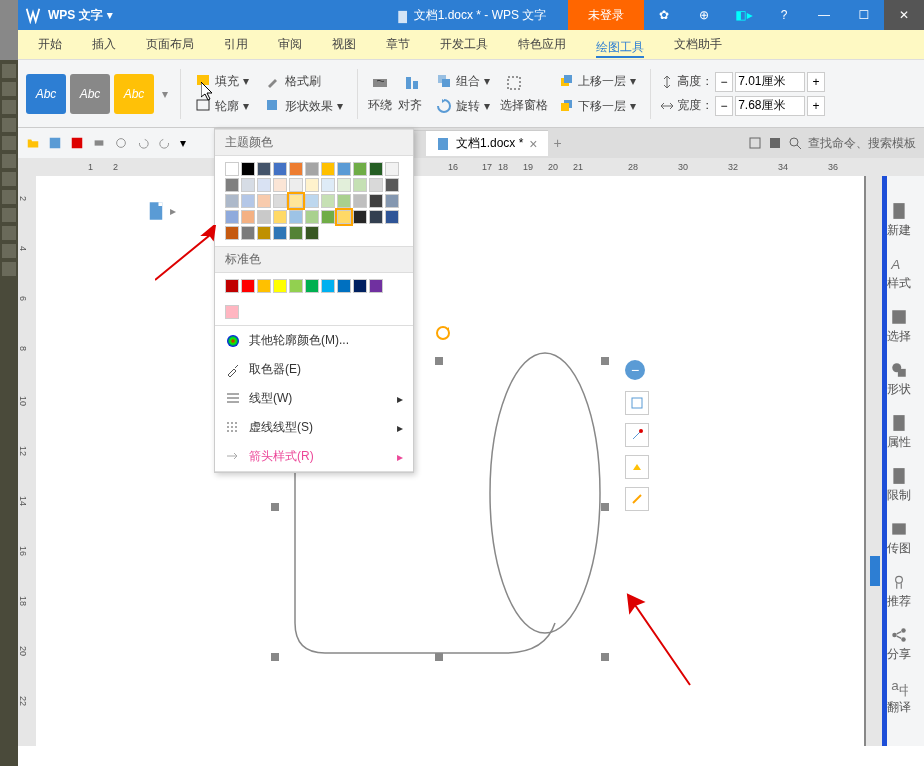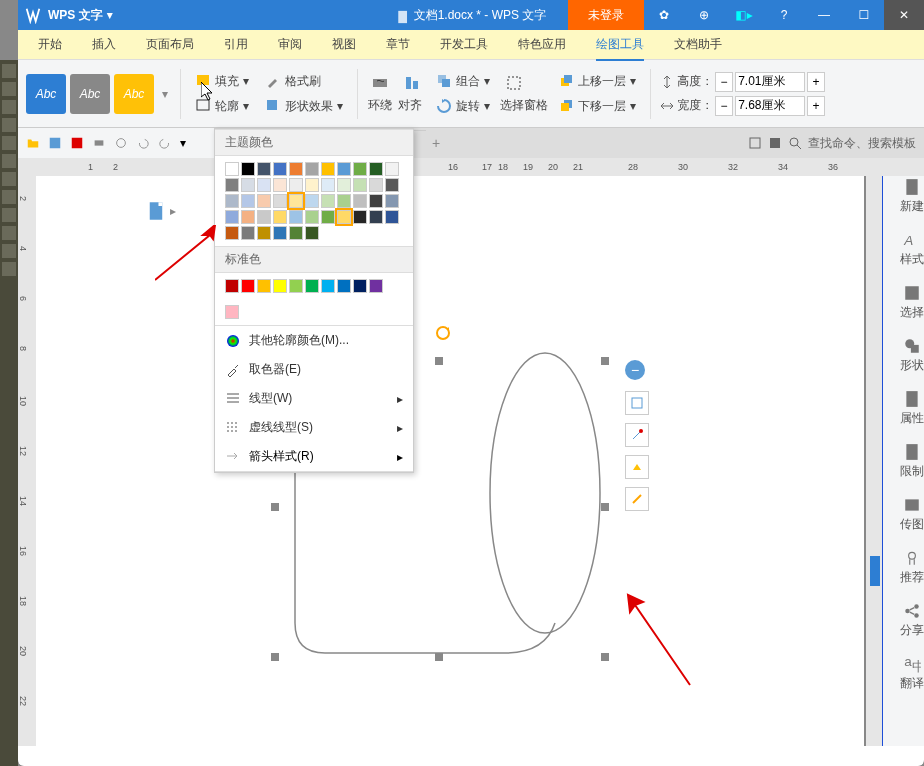--- a/index.html
+++ b/index.html
@@ -1,31 +1,31 @@
 <!DOCTYPE html>
 <html><head>
 <meta charset="utf-8">
 <style>
 *{box-sizing:border-box;margin:0;padding:0;font-family:"Microsoft YaHei",sans-serif;font-size:12px;}
 body{background:#888;width:924px;height:766px;overflow:hidden;position:relative;}
 .lb{position:absolute;left:0;top:60px;width:18px;height:706px;background:#4a4a3a;z-index:1;}
 .lb div{margin:4px 2px;width:14px;height:14px;background:#6a6a5a;}
-.main{position:absolute;left:18px;top:0;width:906px;height:766px;background:#fff;border-radius:6px;}
+.main{position:absolute;left:18px;top:0;width:906px;height:766px;background:#fff;}
 .titlebar{height:30px;background:#2d7ed3;color:#fff;display:flex;align-items:center;position:relative;}
 .logo{width:18px;height:18px;margin:0 6px;display:flex;align-items:center;}
 .logo svg{stroke:#fff;fill:none;stroke-width:2;}
 .apptitle{font-weight:bold;}
 .doctitle{position:absolute;left:50%;transform:translateX(-50%);display:flex;align-items:flex-end;gap:4px;}
 .doctitle svg{fill:#fff;}
 .tctrl{margin-left:auto;display:flex;height:100%;}
 .tbtn{width:40px;display:flex;align-items:center;justify-content:center;color:#fff;}
 .login{background:#ff6600;width:76px;}
 .closex{background:#555;}
 .menubar{height:30px;background:#fef9c3;border-bottom:1px solid #ddd;display:flex;align-items:center;padding:0 20px;gap:30px;color:#444;}
-.menubar .act{color:#2d7ed3;border-bottom:2px solid #2d7ed3;padding-bottom:6px;margin-bottom:-8px;}
+.menubar .act{color:#2d7ed3;border-bottom:2px solid #2d7ed3;margin-bottom:-8px;}
 .ribbon{height:68px;background:#f4f5f6;border-bottom:1px solid #ccc;display:flex;align-items:center;padding:0 8px;gap:4px;}
 .rgrp{display:flex;align-items:center;gap:4px;}
 .abc{width:40px;height:40px;border-radius:3px;display:flex;align-items:center;justify-content:center;color:#fff;font-style:italic;}
 .abc1{background:#2d7ed3;}.abc2{background:#888;}.abc3{background:#ffc107;}
 .abcdrop{width:14px;height:40px;display:flex;align-items:center;justify-content:center;color:#888;}
 .rbtn{display:flex;align-items:center;gap:4px;padding:2px 6px;color:#444;}
 .rbtn svg{width:16px;height:16px;}
 .sep{width:1px;height:50px;background:#ddd;margin:0 4px;}
 .col{display:flex;flex-direction:column;gap:4px;}
 .dimgrp{display:flex;align-items:center;gap:2px;}
@@ -42,21 +42,21 @@
 .tright{margin-left:auto;display:flex;align-items:center;gap:6px;color:#666;}
 .ruler{height:18px;background:#e6e6e6;display:flex;align-items:center;position:relative;overflow:hidden;}
 .ruler span{position:absolute;color:#555;font-size:9px;}
 .canvas{height:570px;background:#888;display:flex;position:relative;}
 .vruler{width:18px;background:#e6e6e6;position:relative;}
 .vruler span{position:absolute;color:#555;font-size:9px;writing-mode:vertical-rl;}
 .pagedoc{width:30px;height:30px;margin:20px 0 0 110px;position:absolute;display:flex;align-items:center;justify-content:center;}
 .pagedoc svg{fill:#5a9bd5;}
 .scroll{width:18px;background:#e6e6e6;position:absolute;right:40px;top:0;height:100%;}
 .thumb{background:#2d7ed3;width:10px;height:30px;margin:380px auto 0;}
-.sidepanel{width:42px;background:#f4f5f6;border-left:1px solid #1d4ed8;position:absolute;right:0;top:0;height:100%;display:flex;flex-direction:column;align-items:flex-end;gap:16px;padding-top:2px;}
+.sidepanel{width:42px;background:#f4f5f6;border-left:5px solid #1d4ed8;position:absolute;right:0;top:0;height:100%;display:flex;flex-direction:column;align-items:flex-start;gap:16px;padding-top:26px;}
 .spitem{display:flex;flex-direction:column;align-items:center;gap:2px;color:#555;}
 .spitem svg{width:18px;height:18px;fill:#777;}
 .dropdown{position:absolute;left:214px;top:128px;width:200px;background:#fff;border:1px solid #ccc;box-shadow:2px 2px 6px rgba(0,0,0,0.2);z-index:100;}
 .ddrow{padding:6px 10px;display:flex;align-items:center;gap:8px;color:#333;}
 .ddhdr{background:#f0f0f0;padding:4px 10px;color:#666;border-bottom:1px solid #ddd;border-top:1px solid #ddd;}
 .palette{display:flex;flex-wrap:wrap;gap:2px;padding:6px 10px;}
 .sw{width:14px;height:14px;border:1px solid #ccc;}
 .sw.sel{outline:2px solid #ffa500;}
 .noborder{border:2px solid #333;width:14px;height:14px;position:relative;}
 .noborder::after{content:'';position:absolute;width:18px;height:2px;background:#d00;transform:rotate(-45deg);top:5px;left:-3px;}
@@ -248,20 +248,27 @@
     <svg viewBox="0 0 16 16">
           <path d="M10 4 A5 5 0 1 1 4 8" fill="none" stroke="#888"></path>
         </svg>
     <svg viewBox="0 0 16 16">
           <path d="M6 4 A5 5 0 1 0 12 8" fill="none" stroke="#888"></path>
         </svg>
     <span>▾</span>
   </div>
   <div class="tabbar" style="flex:1;height:30px;">
     <div class="tab" style="width:180px;justify-content:center;">
+          <span class="tabx">×</span>
+        </div>
+    <div class="tab act">
+          <svg width="14" height="14">
+            <rect x="2" y="1" width="10" height="12" fill="#5a9bd5"></rect>
+          </svg>
+          <span>文档1.docx *</span>
           <span class="tabx">×</span>
         </div>
     <div class="plus">+</div>
     <div class="tright">
       <svg width="14" height="14">
             <rect x="2" y="2" width="10" height="10" fill="none" stroke="#666"></rect>
           </svg>
       <svg width="14" height="14">
             <rect x="2" y="2" width="10" height="10" fill="#666"></rect>
           </svg>
@@ -531,21 +538,21 @@
     </div>
   <div class="ddrow sub">
       <div style="display:flex;gap:8px">
         <svg width="16" height="16">
           <path d="M2 4 L14 4 M2 8 L14 8 M2 12 L14 12" stroke="#555" stroke-dasharray="2"></path>
         </svg>
         <span>虚线线型(S)</span>
       </div>
       <span>▸</span>
     </div>
-  <div class="ddrow sub" style="color:#000000">
+  <div class="ddrow sub" style="color:#ec4899">
       <div style="display:flex;gap:8px">
         <svg width="16" height="16">
           <path d="M2 8 L12 8 M9 5 L12 8 L9 11" stroke="#aaa" fill="none"></path>
         </svg>
         <span>箭头样式(R)</span>
       </div>
       <span>▸</span>
     </div>
   <div style="border-top:1px solid #ddd"></div>
 </div>

